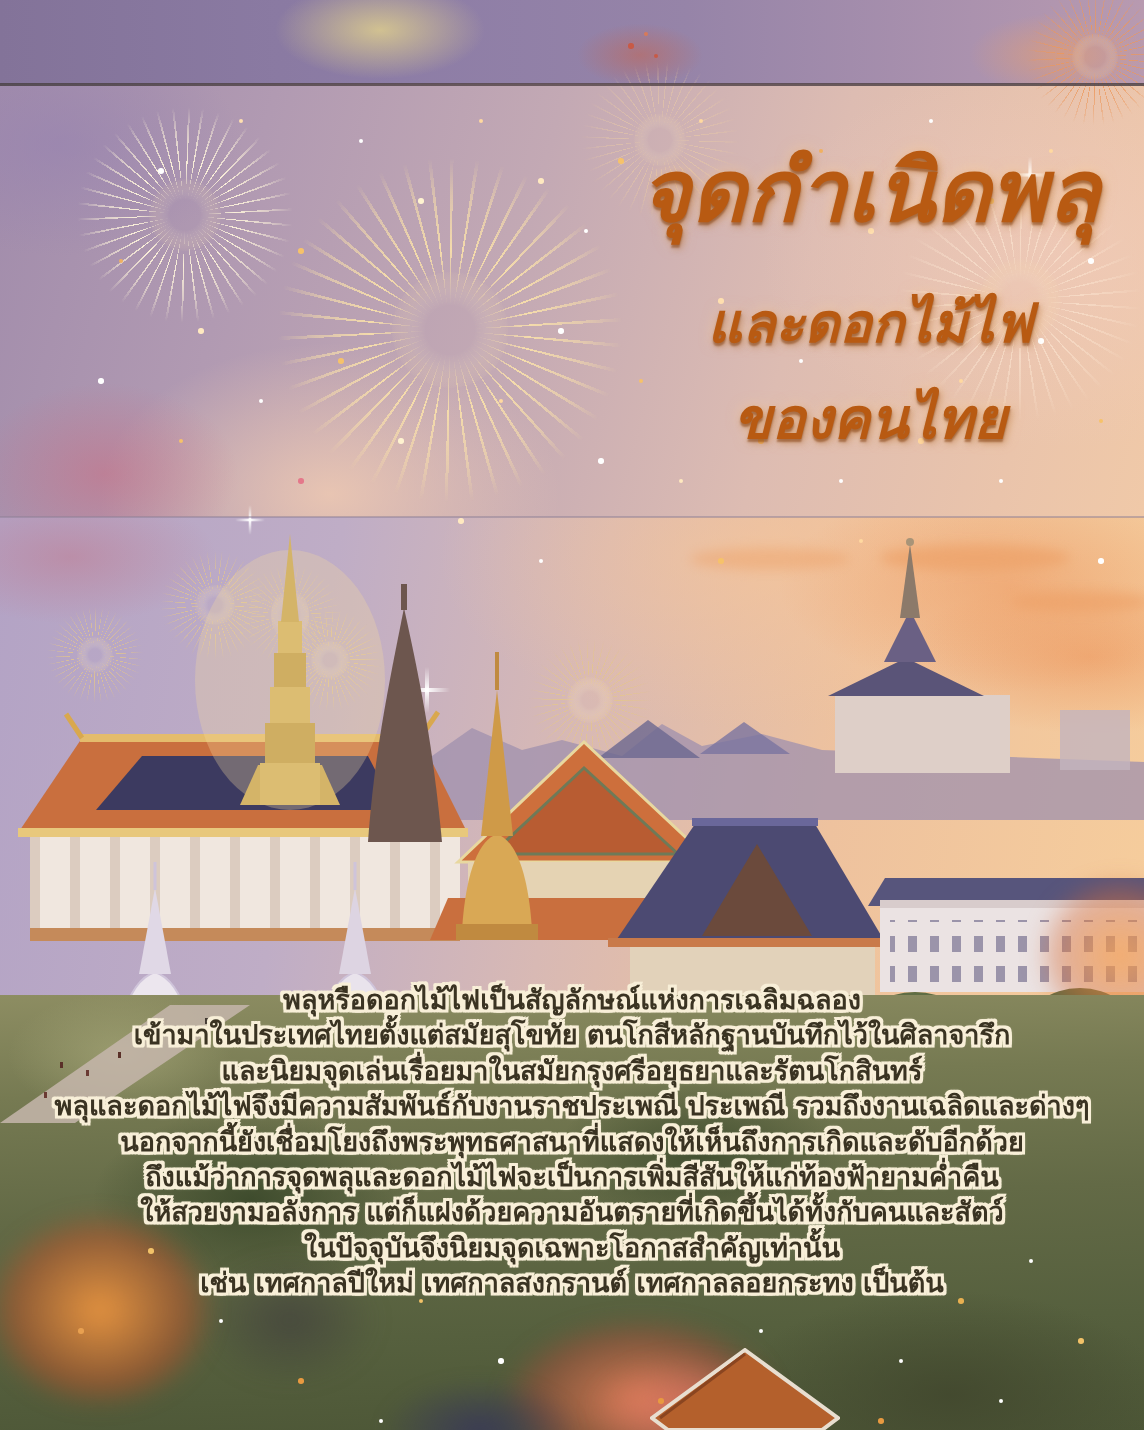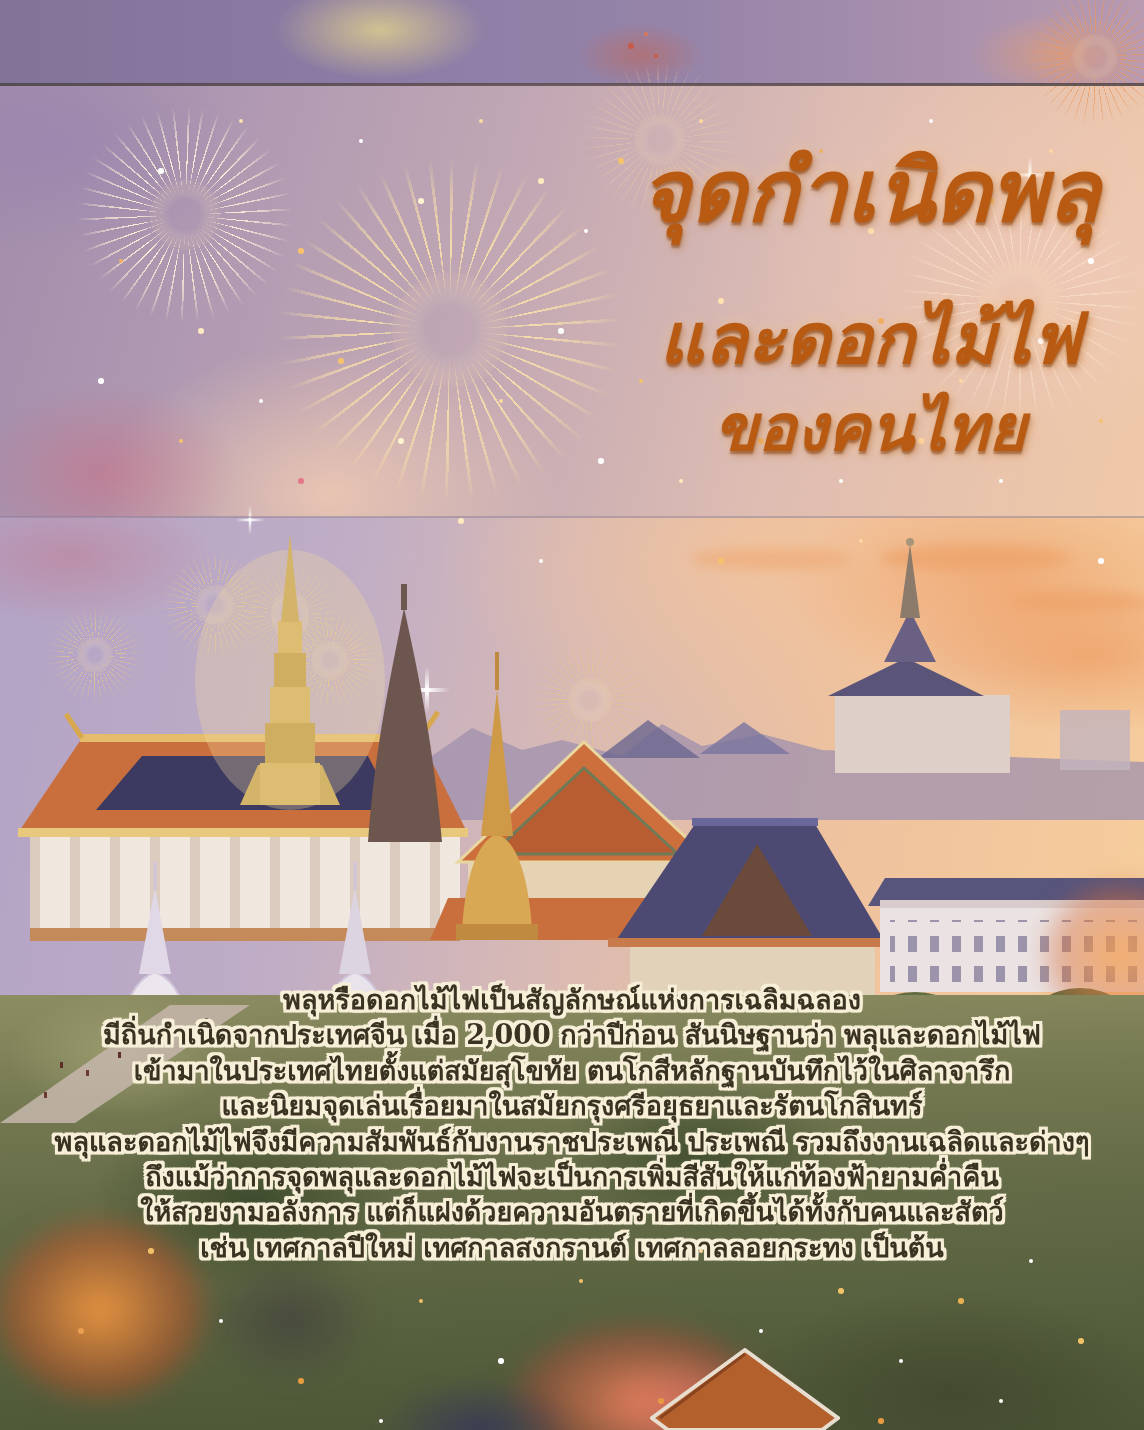--- a/index.html
+++ b/index.html
@@ -121,22 +121,22 @@
   .g-fireR{left:1015px;top:855px;width:210px;height:200px;
     background:radial-gradient(closest-side, rgba(246,160,80,.8), rgba(210,100,50,.4) 60%, transparent 80%);}
   .house{position:absolute;left:650px;top:1348px;width:190px;height:82px;}
   
   .title{position:absolute;left:600px;top:140px;width:540px;height:370px;
     color:#b85a12;font-family:"DejaVu Serif",serif;font-style:italic;font-weight:700;
     text-shadow:0 3px 2px rgba(125,55,5,.5),2px 4px 7px rgba(150,70,10,.35),0 0 14px rgba(255,205,140,.55);
     z-index:10;}
   .title>div{position:absolute;left:0;right:0;text-align:center;white-space:nowrap;line-height:1;}
   .t1{top:8px;font-size:86px;}
-  .t2{top:164px;font-size:70px;}
-  .t3{top:256px;font-size:64px;}
+  .t2{top:156px;font-size:54px;}
+  .t3{top:250px;font-size:56px;}
   .body-text{position:absolute;left:0;top:982px;width:100%;text-align:center;z-index:10;
     font-family:"DejaVu Serif",serif;font-weight:700;font-size:27px;line-height:35.4px;
     color:#3a3322;
     text-shadow:
       -3px -3px 0 #f8efd8,0 -3px 0 #f8efd8,3px -3px 0 #f8efd8,
       -3px 0 0 #f8efd8,3px 0 0 #f8efd8,
       -3px 3px 0 #f8efd8,0 3px 0 #f8efd8,3px 3px 0 #f8efd8,
       -2px -2px 0 #f8efd8,2px -2px 0 #f8efd8,-2px 2px 0 #f8efd8,2px 2px 0 #f8efd8,
       0 0 5px #f8efd8;}
   .body-text>div{white-space:nowrap;}
@@ -320,22 +320,23 @@
   <div class="divider d2"></div>
 
   <div class="title">
     <div class="t1">จุดกำเนิดพลุ</div>
     <div class="t2">และดอกไม้ไฟ</div>
     <div class="t3">ของคนไทย</div>
   </div>
 
   <div class="body-text">
     <div>พลุหรือดอกไม้ไฟเป็นสัญลักษณ์แห่งการเฉลิมฉลอง</div>
-    <div>มีถิ่นกำเนิดจากประเทศจีน เมื่อ 2,000 กว่าปีก่อน สันนิษฐานว่า พลุและดอกไม้ไฟ</div>
     <div>เข้ามาในประเทศไทยตั้งแต่สมัยสุโขทัย ตนโกสีหลักฐานบันทึกไว้ในศิลาจารึก</div>
     <div>และนิยมจุดเล่นเรื่อยมาในสมัยกรุงศรีอยุธยาและรัตนโกสินทร์</div>
     <div>พลุและดอกไม้ไฟจึงมีความสัมพันธ์กับงานราชประเพณี ประเพณี รวมถึงงานเฉลิดและด่างๆ</div>
+    <div>นอกจากนี้ยังเชื่อมโยงถึงพระพุทธศาสนาที่แสดงให้เห็นถึงการเกิดและดับอีกด้วย</div>
     <div>ถึงแม้ว่าการจุดพลุและดอกไม้ไฟจะเป็นการเพิ่มสีสันให้แก่ท้องฟ้ายามค่ำคืน</div>
     <div>ให้สวยงามอลังการ แต่ก็แฝงด้วยความอันตรายที่เกิดขึ้นได้ทั้งกับคนและสัตว์</div>
+    <div>ในปัจจุบันจึงนิยมจุดเฉพาะโอกาสสำคัญเท่านั้น</div>
     <div>เช่น เทศกาลปีใหม่ เทศกาลสงกรานต์ เทศกาลลอยกระทง เป็นต้น</div>
   </div>
 
 </div>
 
 </body></html>

